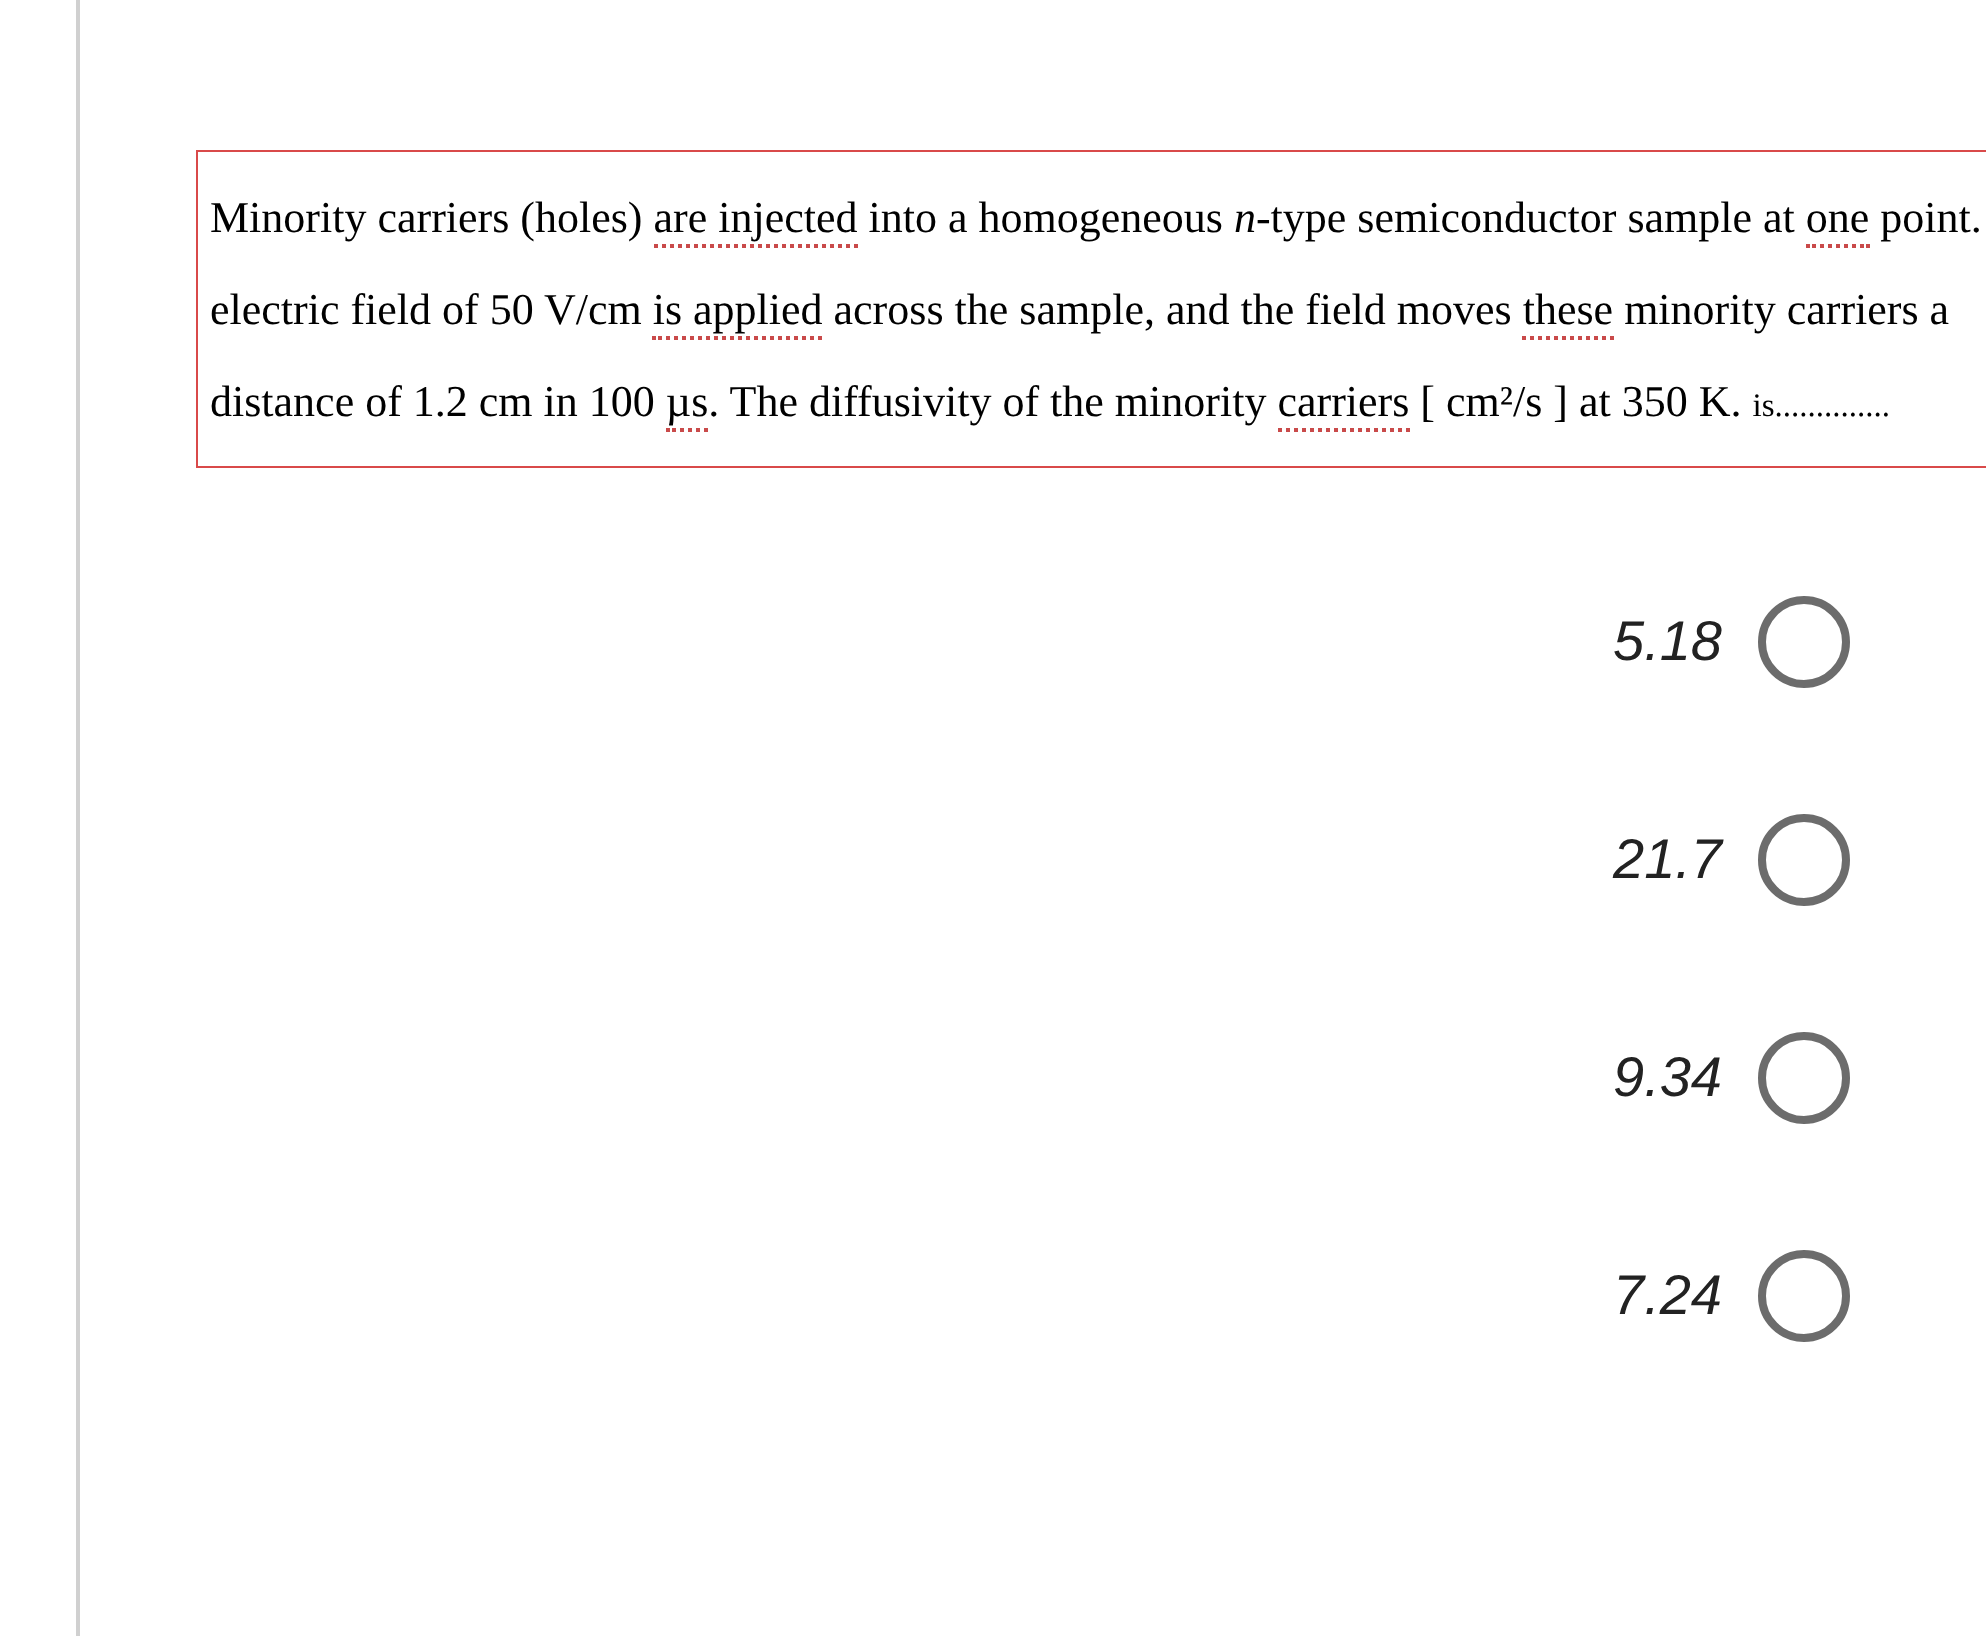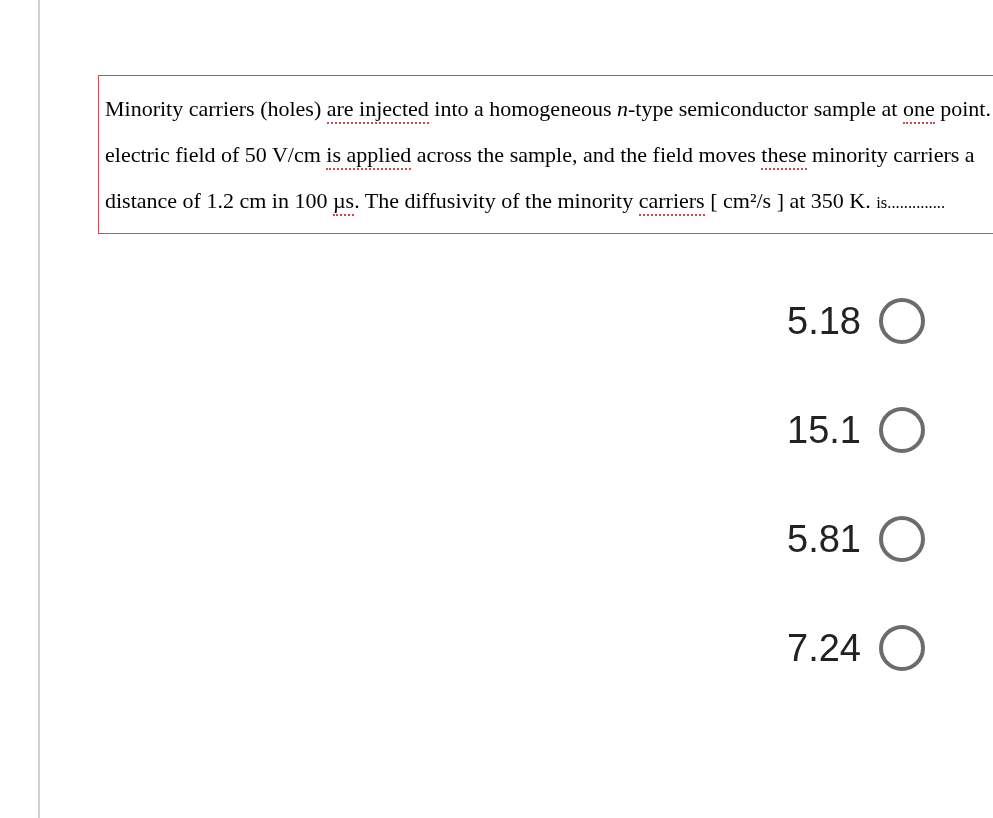--- a/index.html
+++ b/index.html
@@ -54,22 +54,23 @@
       padding-right: 8px;
     }
     .option {
       display: flex;
       align-items: center;
       gap: 18px;
       cursor: pointer;
     }
     .option-label {
       font-family: Arial, Helvetica, sans-serif;
-      font-size: 38px;
+      font-size: 28px;
       color: #222;
+      font-style: italic;
     }
     .radio {
       width: 46px;
       height: 46px;
       border: 4px solid #6c6c6c;
       border-radius: 50%;
       flex-shrink: 0;
     }
   </style>
 </head>
@@ -80,24 +81,24 @@
 <div class="question-box">
   <div class="question-text" id="qtext"><span>Minority carriers (holes) </span><span class="underline-red">are injected</span><span> into a homogeneous </span><span class="italic">n</span><span>-type semiconductor sample at </span><span class="underline-red">one</span><span> point. An electric field of 50 V/cm </span><span class="underline-red">is applied</span><span> across the sample, and the field moves </span><span class="underline-red">these</span><span> minority carriers a distance of 1.2 cm in 100 </span><span class="underline-red">µs</span><span>. The diffusivity of the minority </span><span class="underline-red">carriers</span><span>  [ cm²/s ] at 350 K. </span><span style="font-size: 0.75em;">is</span><span style="font-size: 0.75em;">..............</span></div>
 </div>
 
 <div class="options">
   <div class="option">
     <span class="option-label">5.18</span>
     <span class="radio"></span>
   </div>
   <div class="option">
-    <span class="option-label">15.1</span>
+    <span class="option-label">21.7</span>
     <span class="radio"></span>
   </div>
   <div class="option">
-    <span class="option-label">5.81</span>
+    <span class="option-label">9.34</span>
     <span class="radio"></span>
   </div>
   <div class="option">
     <span class="option-label">7.24</span>
     <span class="radio"></span>
   </div>
 </div>
 
 </body></html>

